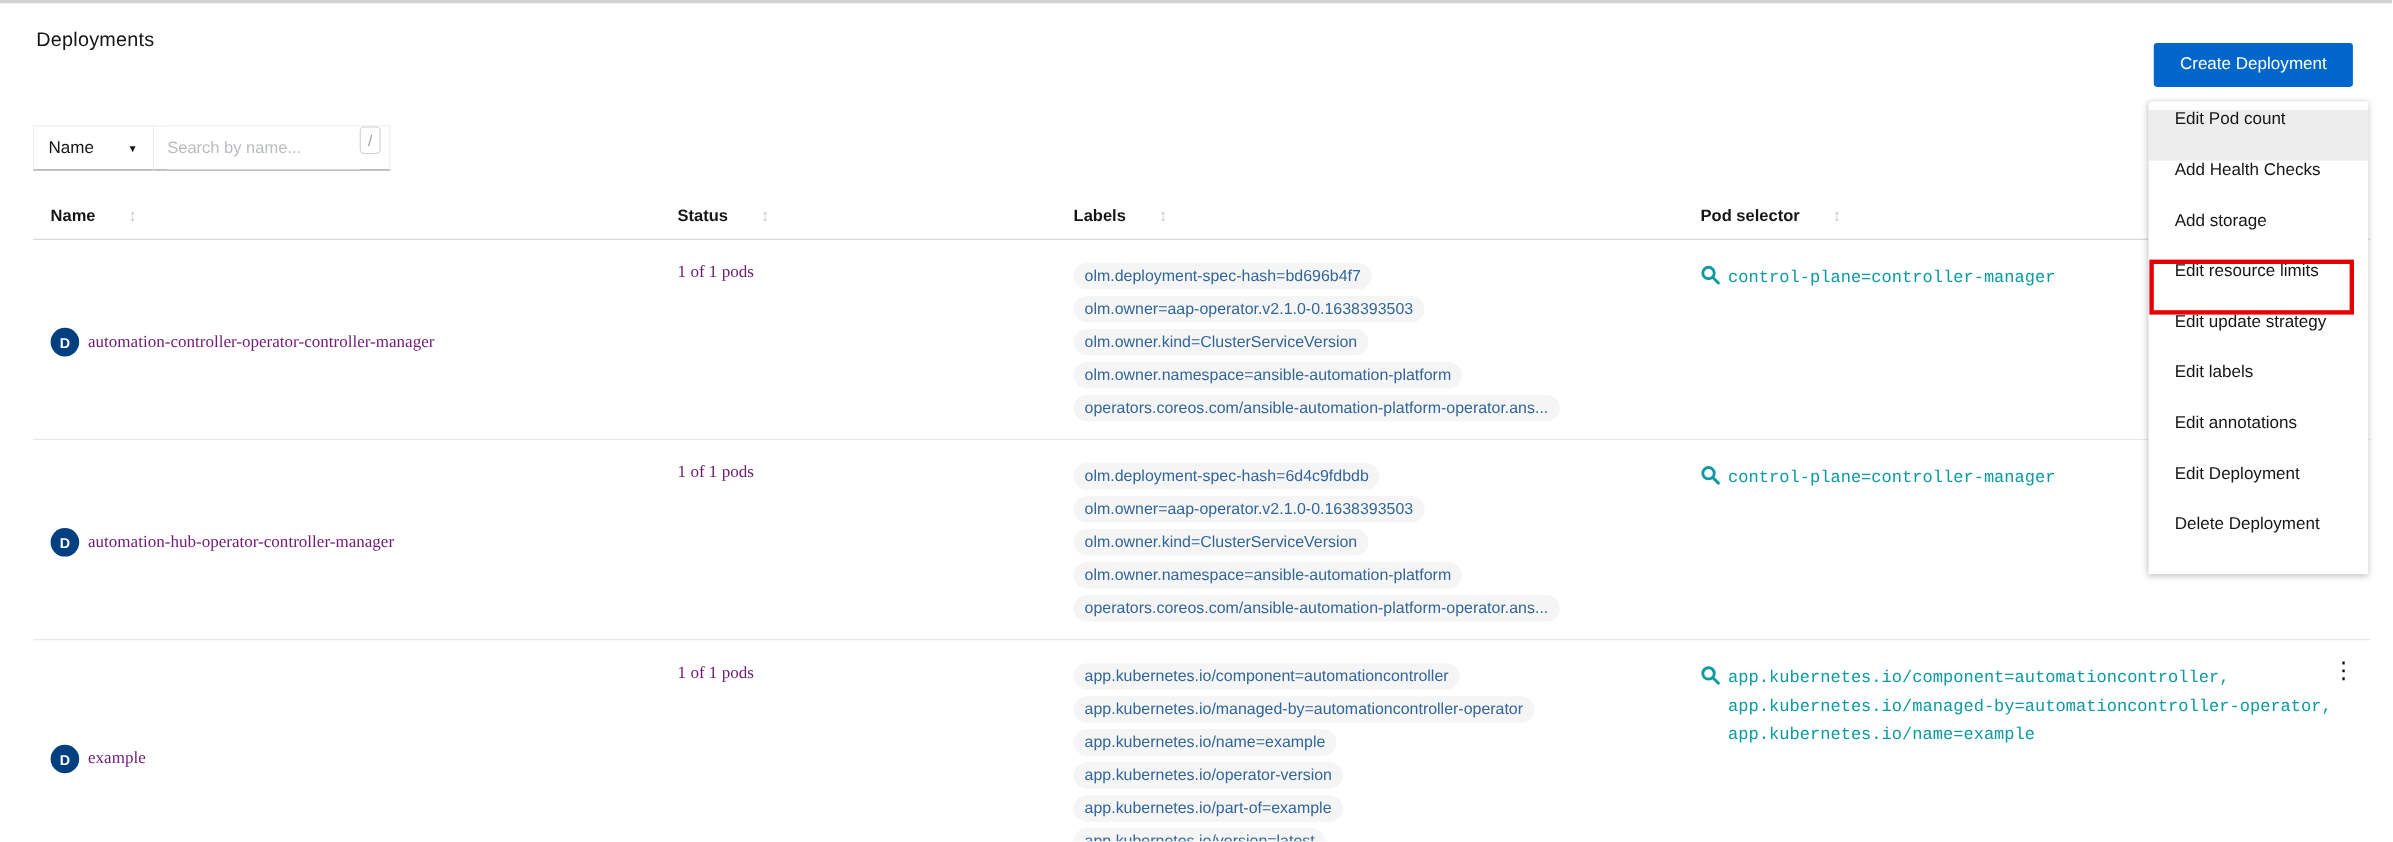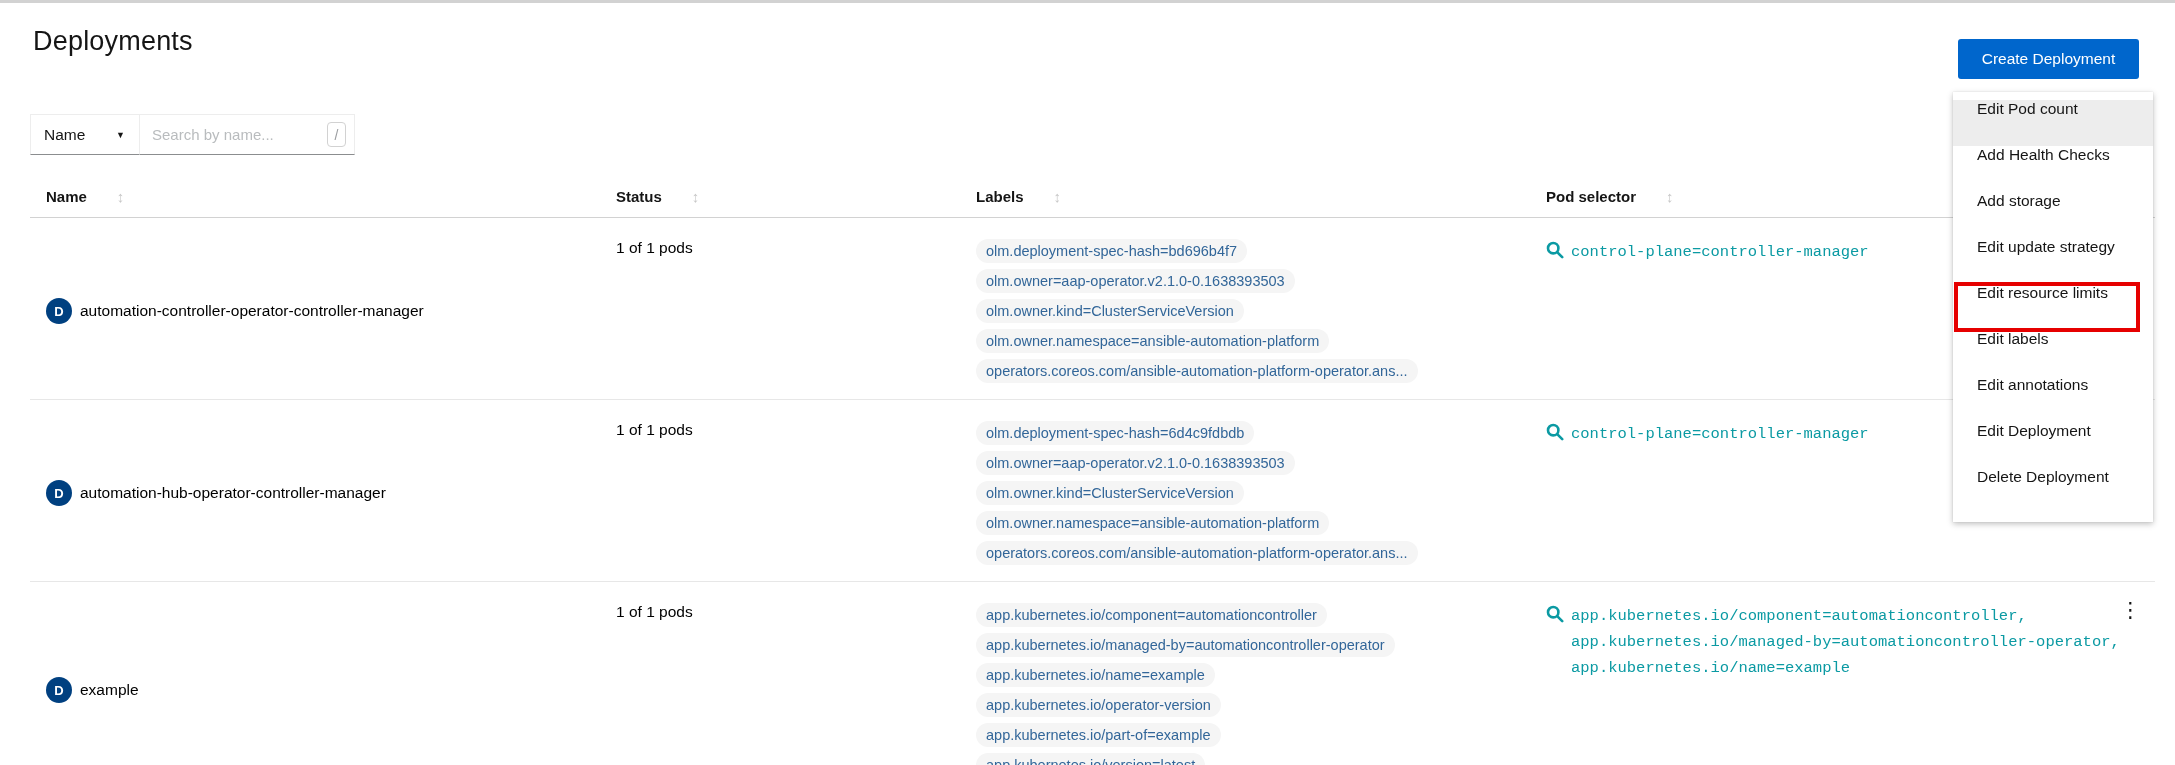--- a/index.html
+++ b/index.html
@@ -1,45 +1,45 @@
 <!DOCTYPE html>
 <html><head>
 <meta charset="utf-8">
 <style>
   * { margin:0; padding:0; box-sizing:border-box; }
   body { background:#fff; font-family:"Liberation Sans","DejaVu Sans",sans-serif; color:#151515; }
   .page { position:relative; width:2175px; height:765px; background:#fff; overflow:hidden; }
   .top-line { position:absolute; top:0; left:0; width:100%; height:3px; background:#d2d2d2; }
 
-  .page-title { position:absolute; left:33px; top:26px; font-size:27px; font-weight:500; letter-spacing:.2px; color:#151515; }
+  .page-title { position:absolute; left:33px; top:26px; font-size:18px; font-weight:500; letter-spacing:.2px; color:#151515; }
 
   .create-btn { position:absolute; left:1958px; top:39px; width:181px; height:40px; background:#0066cc; color:#fff; font-size:15.5px; border:none; border-radius:3px; display:flex; align-items:center; justify-content:center; cursor:pointer; font-family:inherit; }
 
   
   .toolbar { position:absolute; left:30px; top:114px; display:flex; height:41px; }
   .filter-select { width:110px; height:41px; background:#fff; border:1px solid #ededed; border-bottom-color:#8b8d8f; display:flex; align-items:center; justify-content:space-between; padding:0 14px 0 13px; font-size:15.5px; cursor:pointer; }
   .filter-caret { font-size:9px; color:#151515; }
-  .search-wrap { width:215px; height:41px; background:#fff; border:1px solid #ededed; border-left:none; border-bottom-color:#8b8d8f; display:flex; align-items:center; padding:0 8px 0 12px; }
+  .search-wrap { width:215px; height:41px; background:#fff; border:1px solid #ededed; border-left:none; border-bottom-color:#8b8d8f; display:flex; padding:0 8px 0 12px; }
   .search-input { flex:1; border:none; outline:none; font-size:15px; font-family:inherit; color:#151515; min-width:0; }
   .search-input::placeholder { color:#b9bcbe; }
   .kbd-slash { width:19px; height:25px; border:1px solid #d2d2d2; border-radius:4px; color:#9a9da0; font-size:14px; display:flex; align-items:center; justify-content:center; flex:none; }
 
   
   .table { position:absolute; left:30px; top:188px; width:2125px; }
   .t-grid { display:grid; grid-template-columns:570px 360px 570px 560px 65px; }
   .t-head { border-bottom:1px solid #d2d2d2; }
   .h-cell { padding:0 0 12px 16px; font-size:15px; font-weight:700; display:flex; align-items:center; }
   .sort-icon { margin-left:30px; color:#c9c9c9; font-size:15px; font-weight:400; cursor:pointer; }
   .t-row { border-top:1px solid #e7e7e7; }
   .t-row:first-child { border-top:none; }
   .t-body .t-row:last-child { border-bottom:1px solid #e7e7e7; }
   .cell { padding:21px 16px 16px 16px; }
   .name-cell { display:flex; align-items:center; gap:8px; }
   .badge { width:26px; height:26px; border-radius:50%; background:#004080; color:#fff; font-size:13px; font-weight:700; display:flex; align-items:center; justify-content:center; flex:none; }
-  .link { color:#000000; font-size:15.5px; text-decoration:none; cursor:pointer; }
+  .link { color:#701a75; font-size:15.5px; text-decoration:none; cursor:pointer;font-family:Liberation Serif, serif; }
   .labels-cell { display:flex; flex-direction:column; align-items:flex-start; gap:6px; }
   .chip { display:inline-block; background:#f5f5f5; border-radius:12px; padding:2px 10px; font-size:14.5px; line-height:20px; color:#326699; white-space:nowrap; }
   .selector-cell { display:flex; gap:7px; align-items:flex-start;font-family:Liberation Mono, monospace; }
   .mag { flex:none; margin-top:2px; }
   .sel-lines { display:flex; flex-direction:column; }
   .sel-line { color:#0b9aa3; font-size:15.5px; line-height:26px; cursor:pointer; white-space:nowrap; }
   .kebab-cell { padding:18px 0 0 30px; }
   .kebab { font-size:21px; color:#151515; cursor:pointer; line-height:20px; letter-spacing:0; }
 
   
@@ -189,27 +189,27 @@
       <div class="menu-item hovered">
         <span>Edit Pod count</span>
       </div>
       <div class="menu-item">
         <span>Add Health Checks</span>
       </div>
       <div class="menu-item">
         <span>Add storage</span>
       </div>
       <div class="menu-item">
-        <span>Edit update strategy</span>
-      </div>
-      <div class="menu-item">
         <span>Edit resource limits</span>
         <div class="red-box"></div>
       </div>
       <div class="menu-item">
+        <span>Edit update strategy</span>
+      </div>
+      <div class="menu-item">
         <span>Edit labels</span>
       </div>
       <div class="menu-item">
         <span>Edit annotations</span>
       </div>
       <div class="menu-item">
         <span>Edit Deployment</span>
       </div>
       <div class="menu-item">
         <span>Delete Deployment</span>

